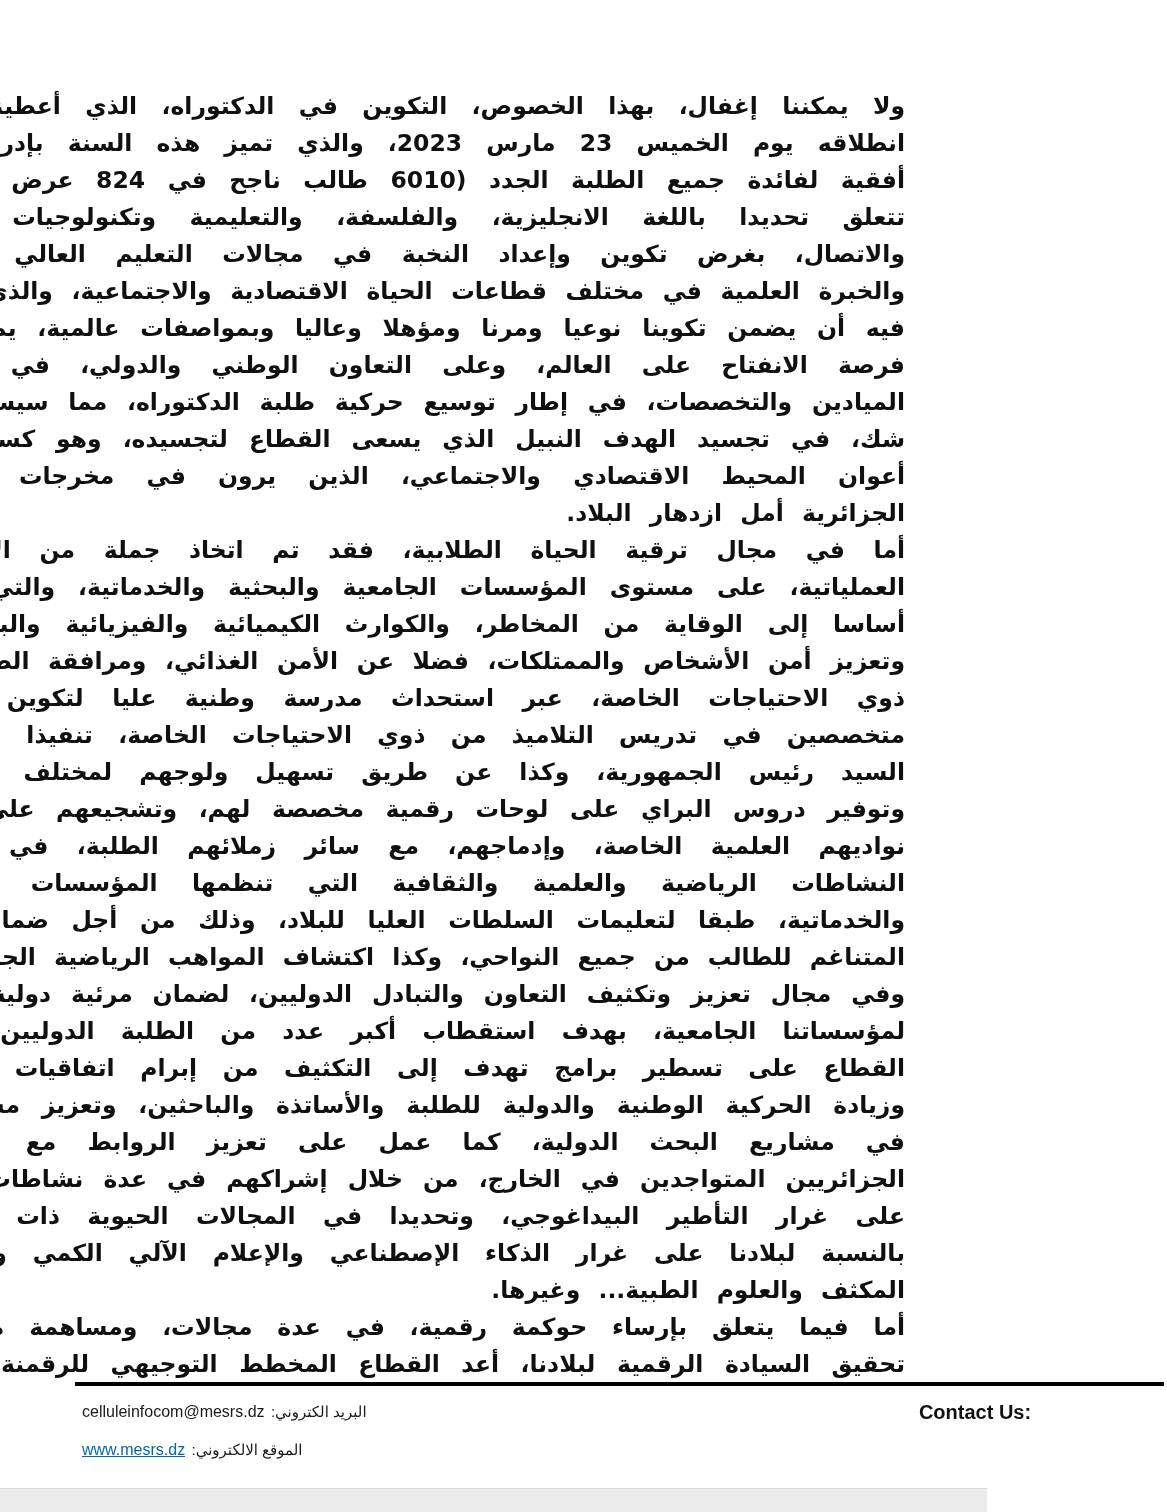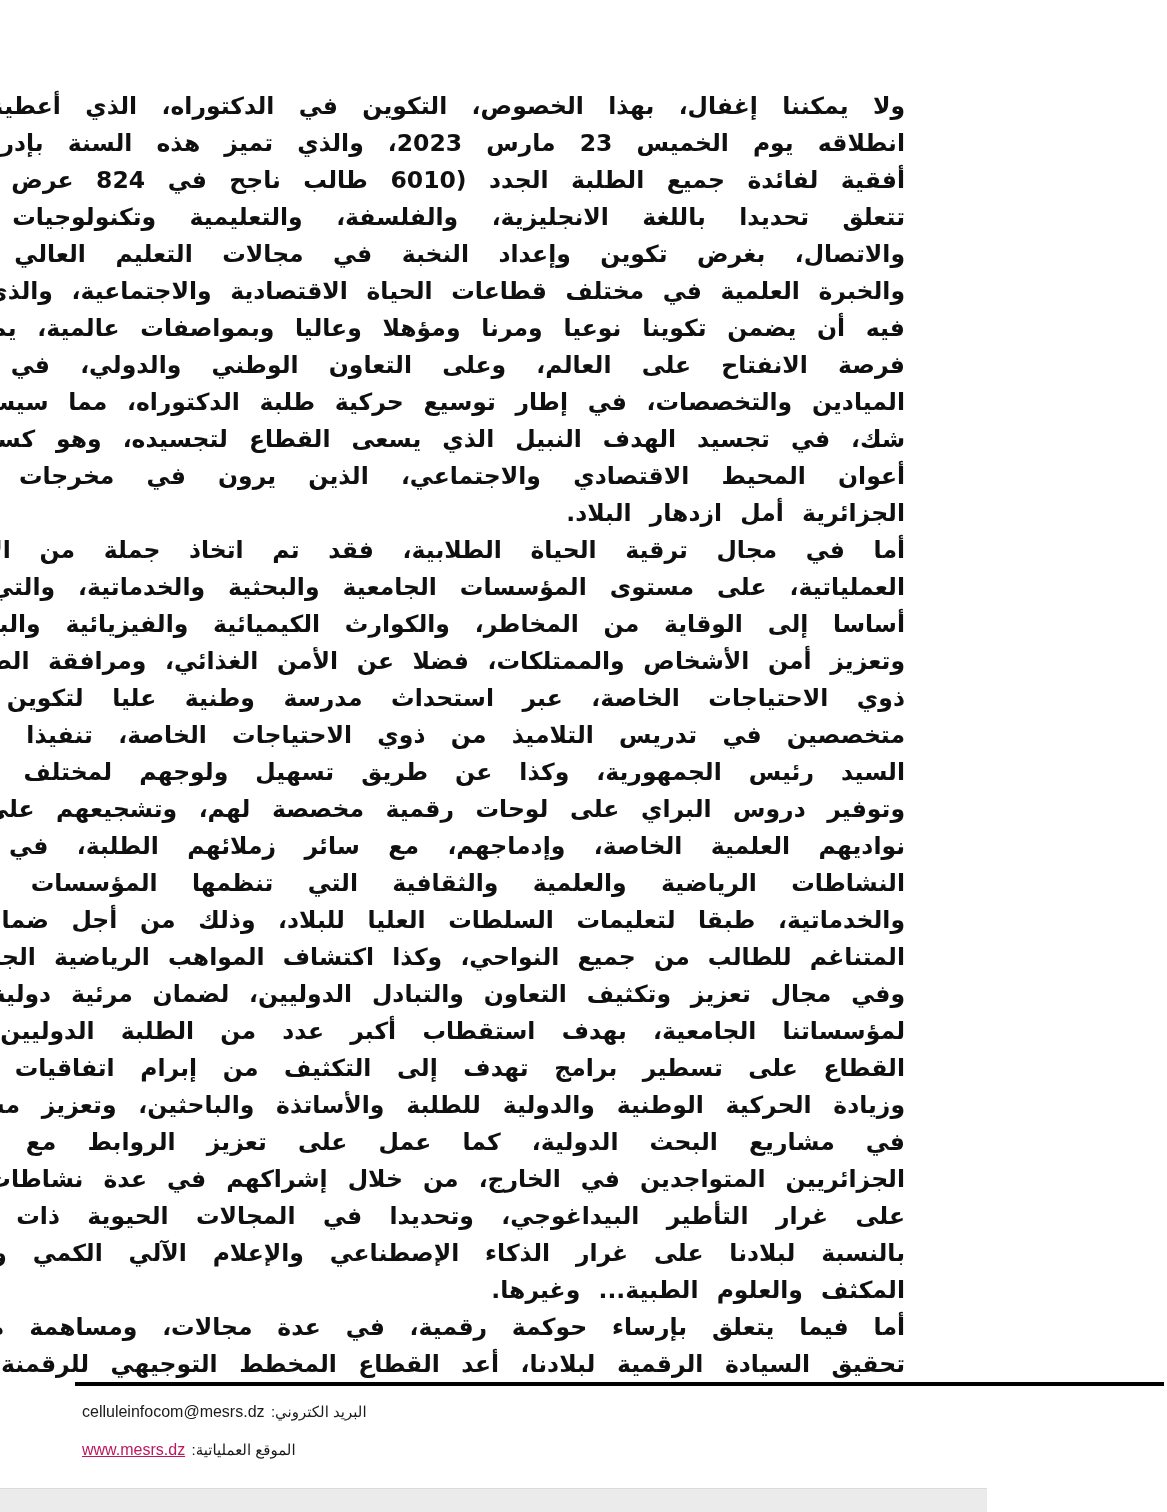--- a/index.html
+++ b/index.html
@@ -67,21 +67,21 @@
     direction:ltr;
     unicode-bidi:embed;
   }
   .contact-en{
     font-family:"Liberation Sans","DejaVu Sans",sans-serif;
     font-weight:bold;
     font-size:20px;
     color:#111111;
   }
   .site-link{
-    color:#be185d;
+    color:#0369a1;
     text-decoration:underline;
     cursor:pointer;
   }
   
   .desk-strip{
     position:absolute;
     left:0;bottom:0;
     width:100%;height:23px;
     background:#ebebeb;
     border-top:1px solid #dadada;
@@ -103,24 +103,29 @@
   <div class="footer-rule"></div>
 
   <div class="footer">
 
     <div class="f-col f-left">
       <div class="f-line">
         <span class="ar-label">البريد الكتروني:</span>
         <span class="latin">celluleinfocom@mesrs.dz</span>
       </div>
       <div class="f-line">
-        <span class="ar-label">الموقع العملياتية:</span>
+        <span class="ar-label">الموقع الالكتروني:</span>
         <a class="latin site-link">www.mesrs.dz</a>
       </div>
     </div>
 
+    <div class="f-col f-center">
+      <div class="f-line">
+        <span class="contact-en">Contact Us:</span>
+      </div>
+    </div>
 
 
   </div>
 
   <div class="desk-strip"></div>
 
 </div>
 
 </body></html>

